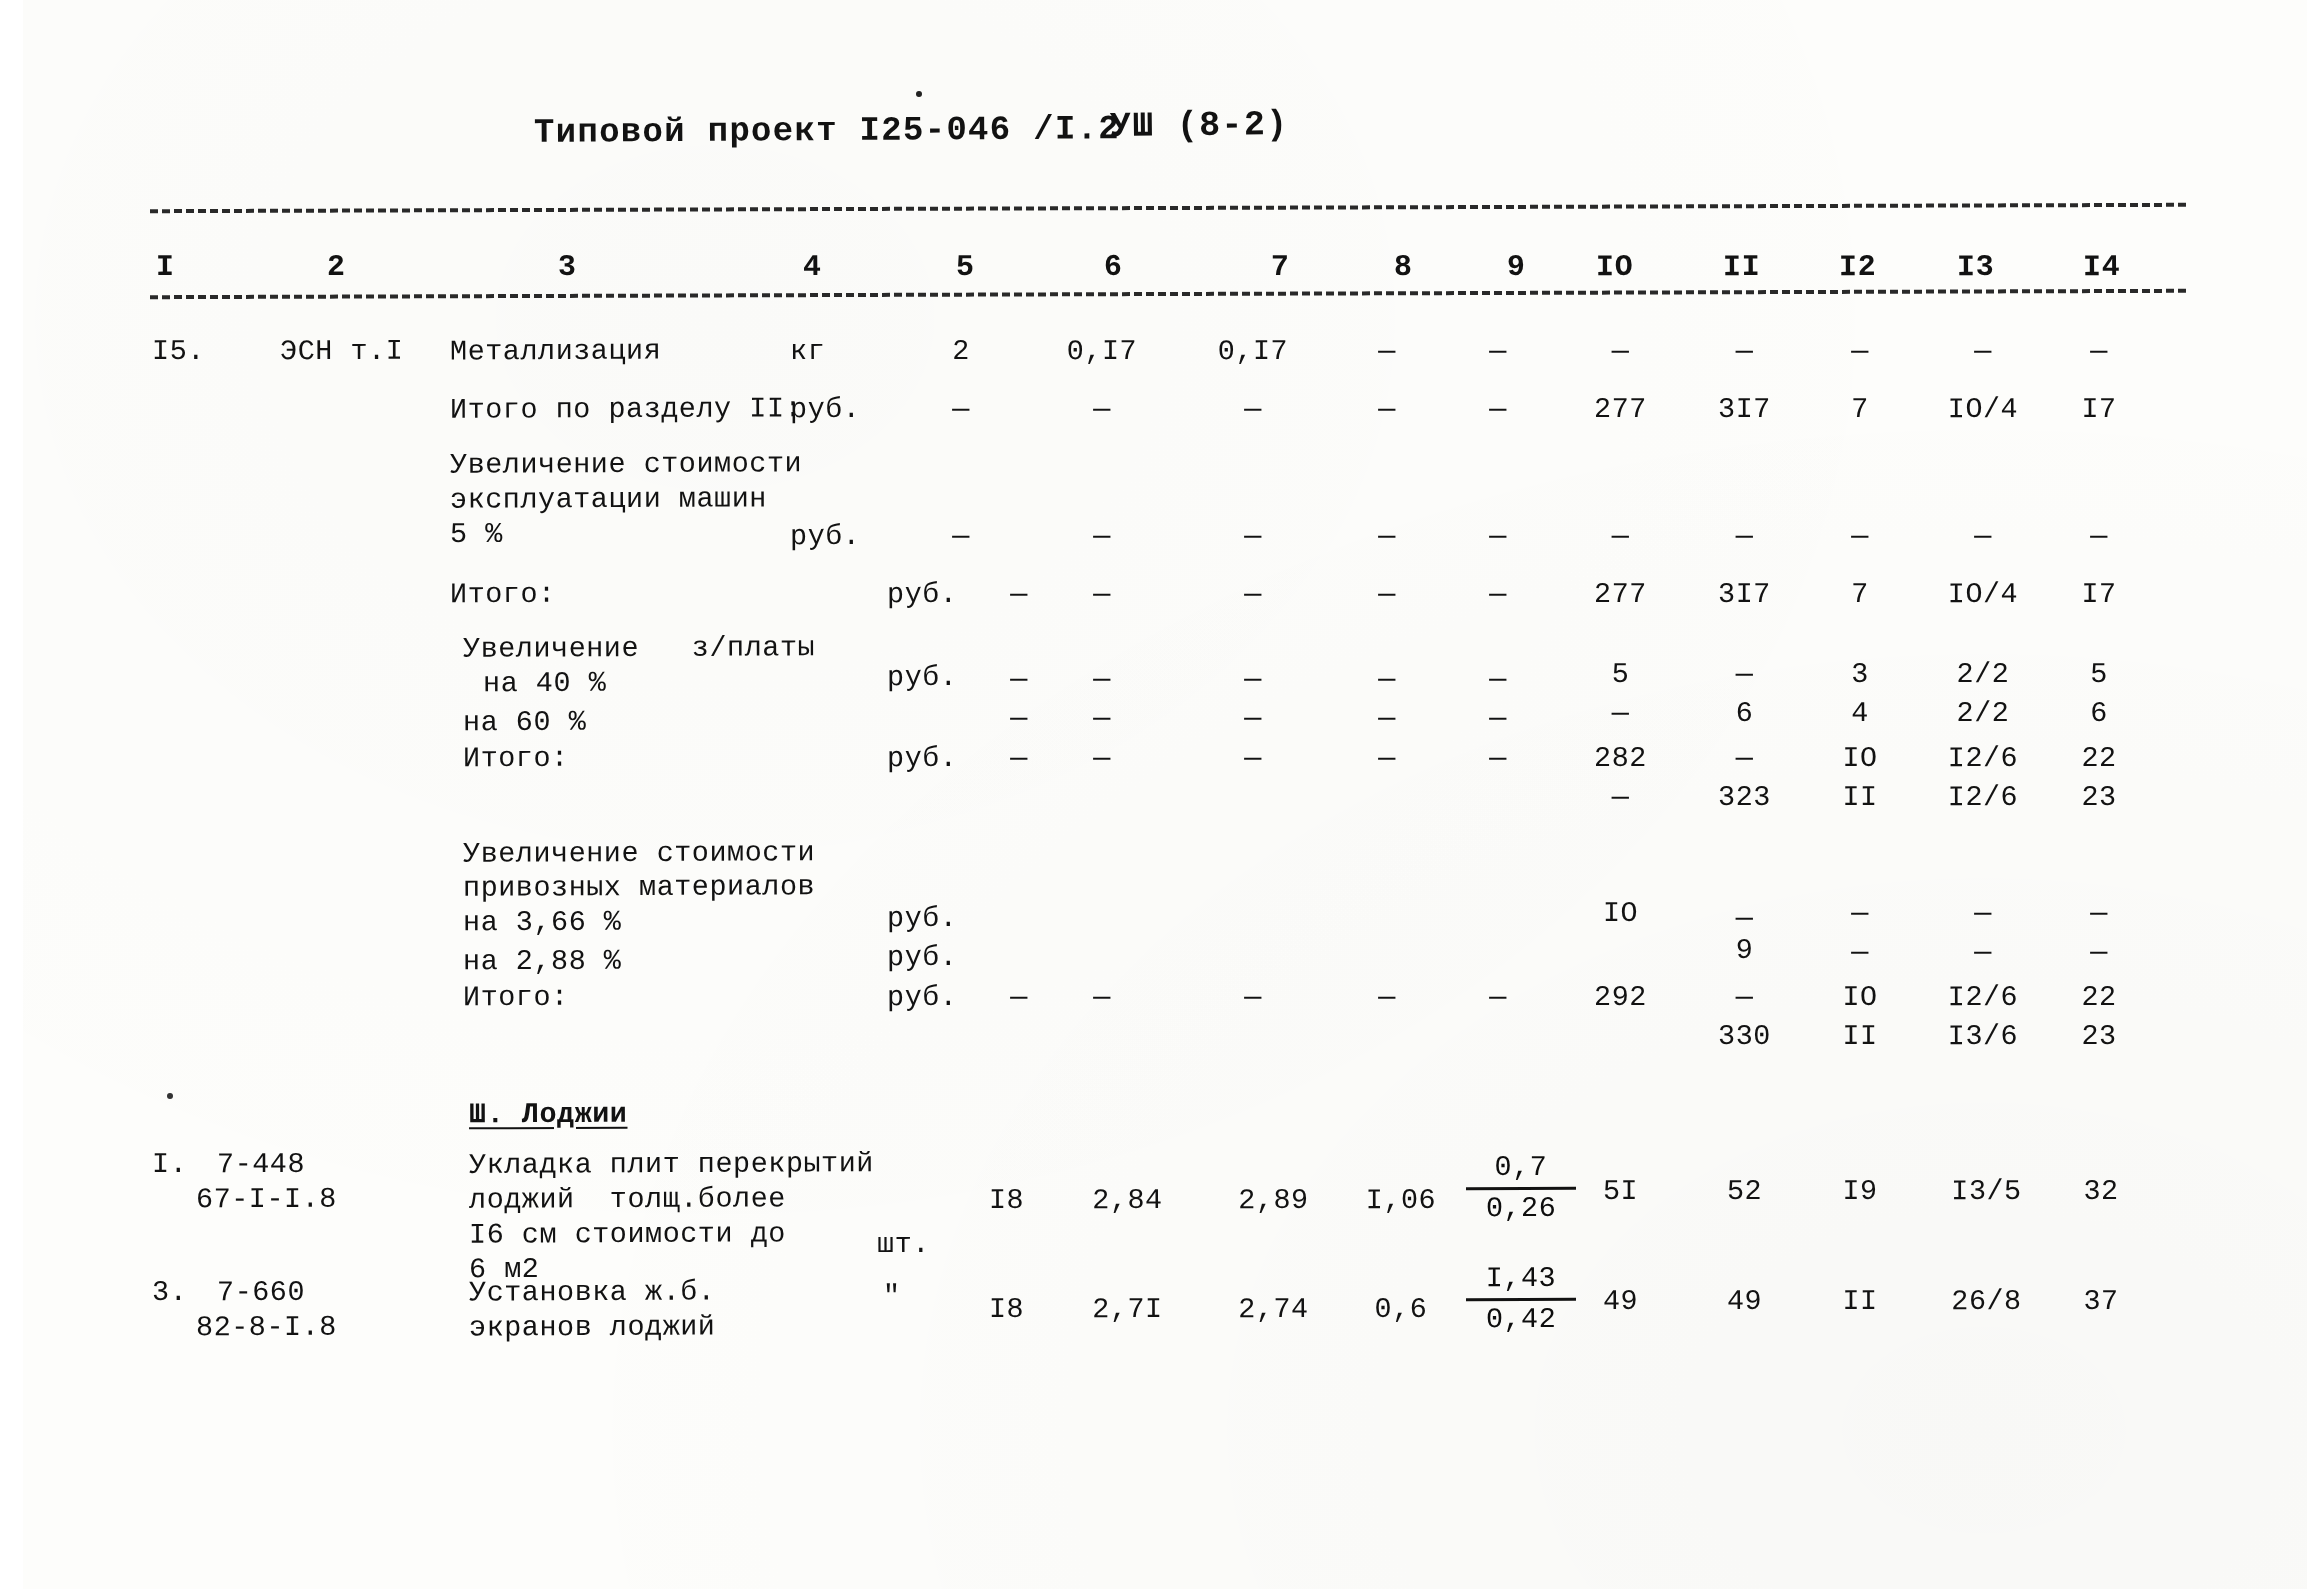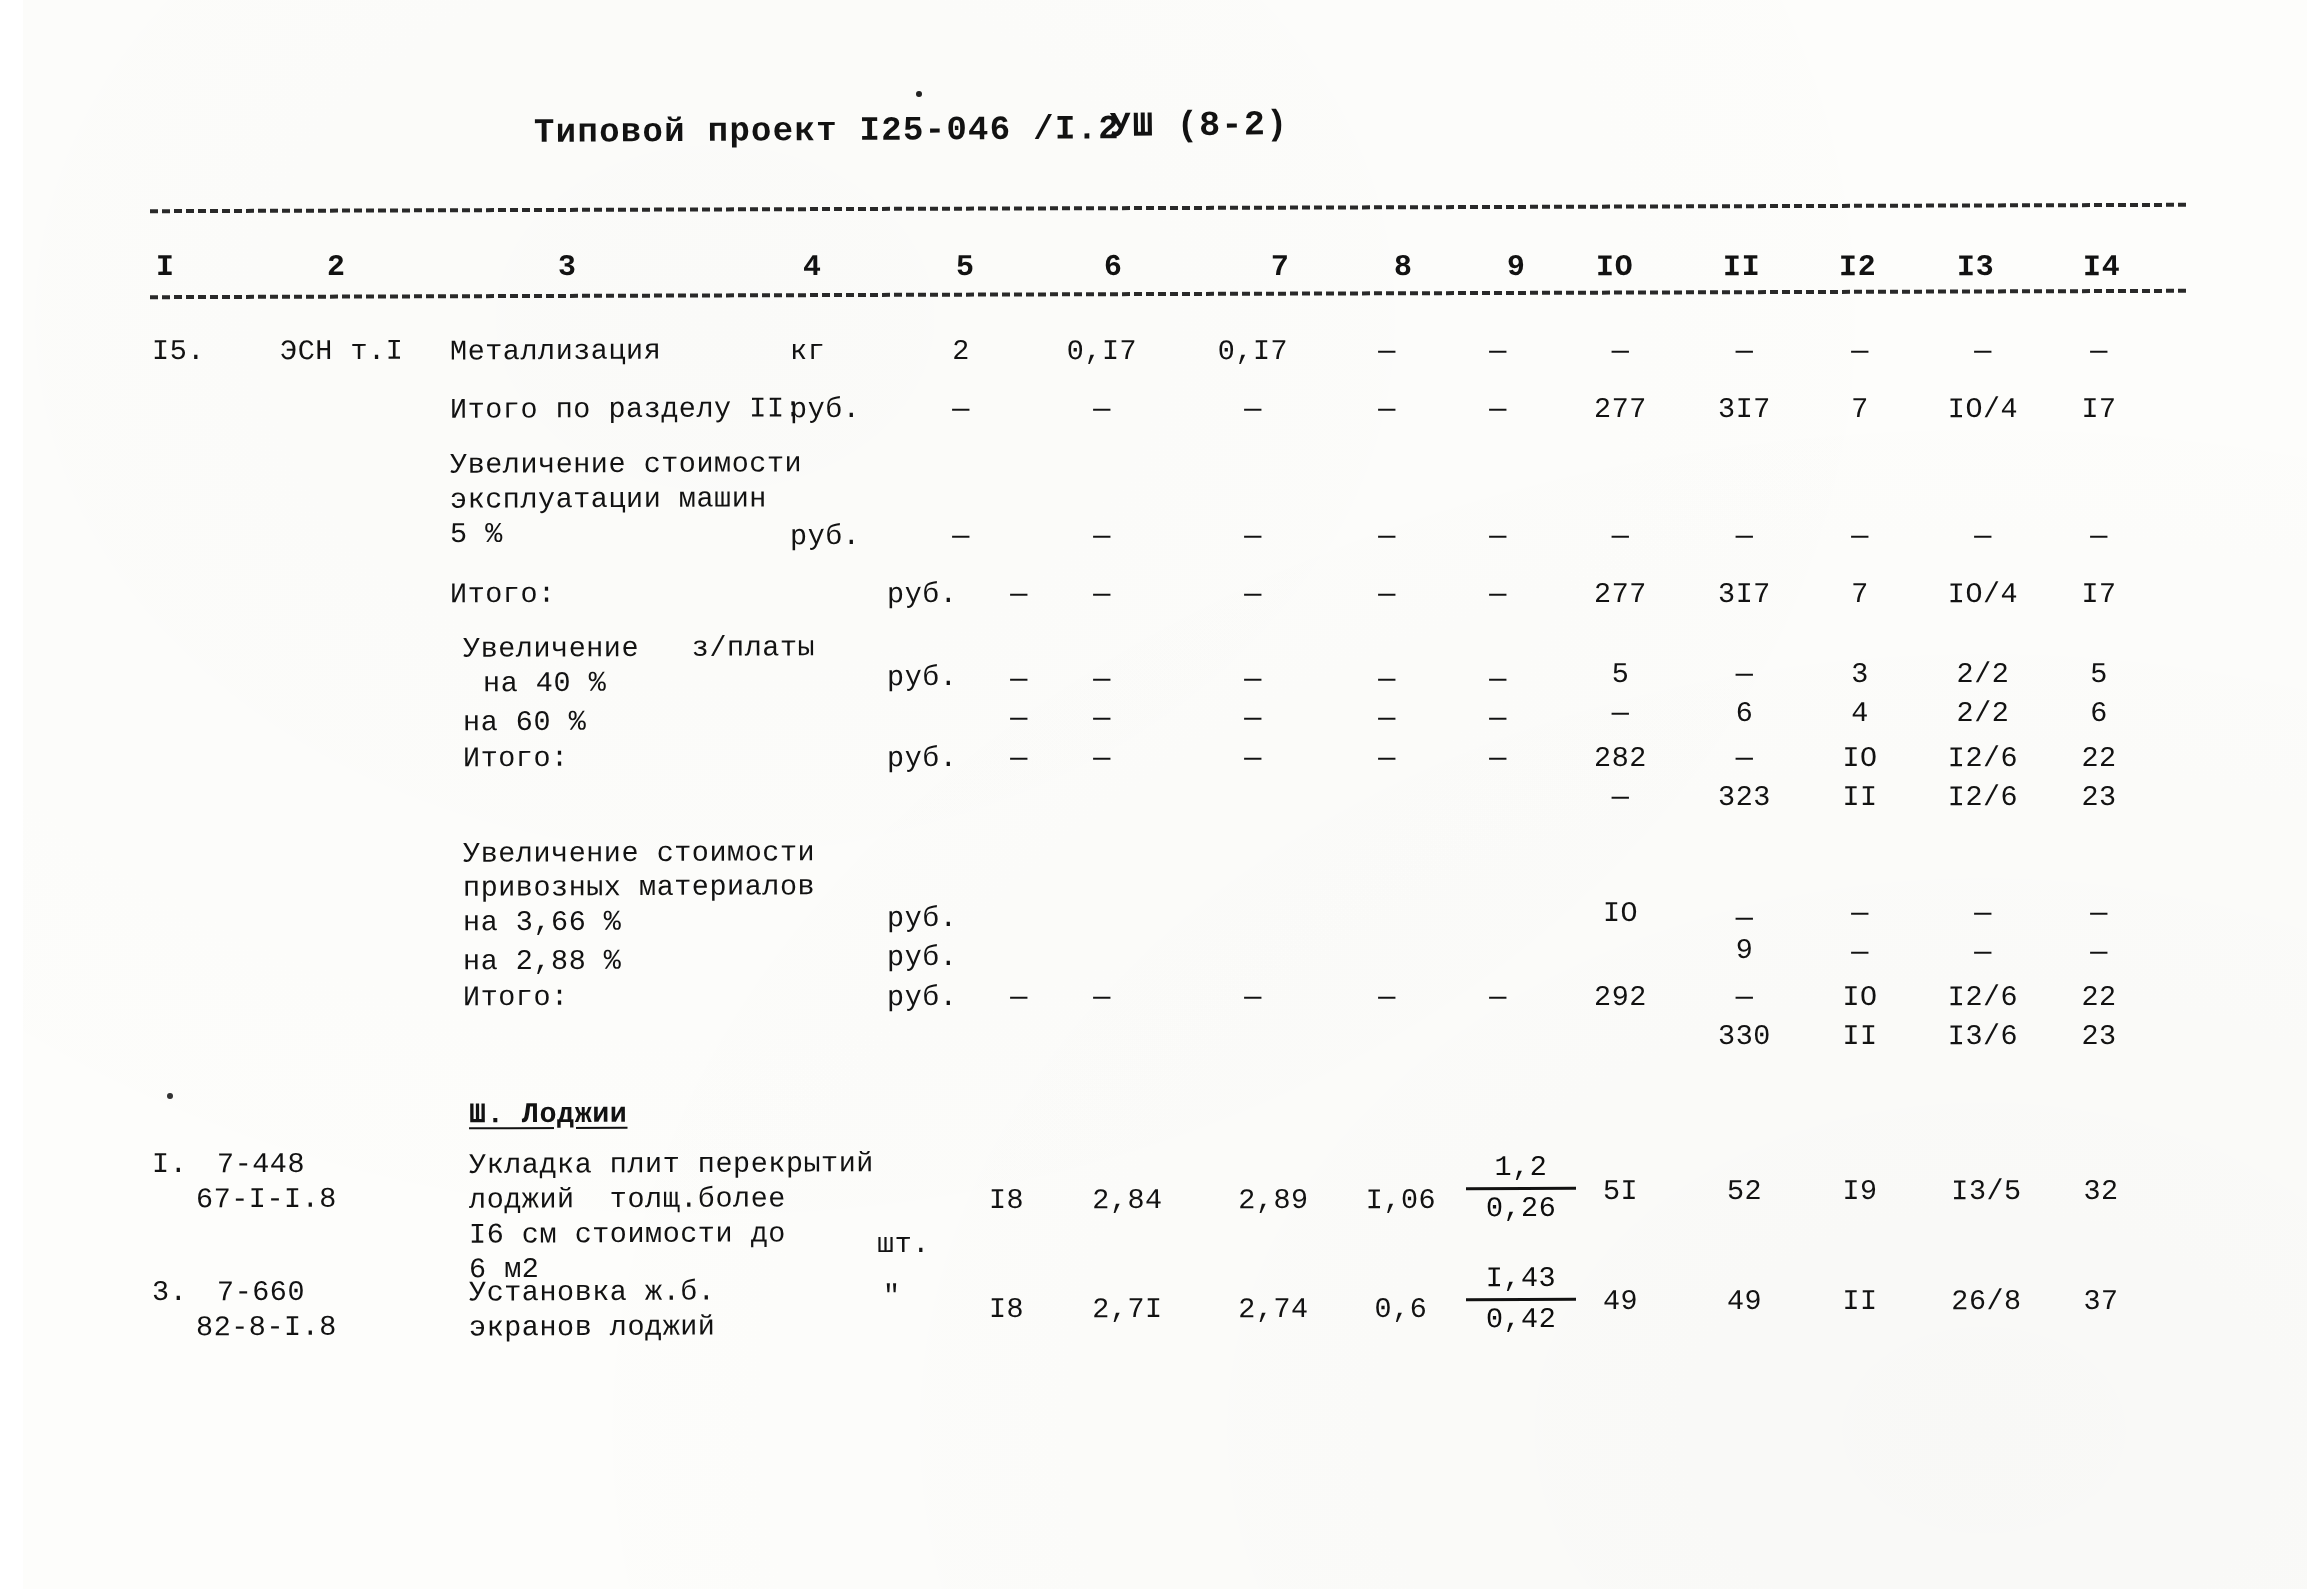--- a/index.html
+++ b/index.html
@@ -308,21 +308,21 @@
   <div class="txt cell lbl" style="left:446px;top:1256px">6 м2</div>
 
   <div class="txt cell lbl" style="left:854px;top:1231px">шт.</div>
 
   <div class="txt cell num" style="left:951px;top:1187px;width:65px">I8</div>
   <div class="txt cell num" style="left:1043px;top:1187px;width:123px">2,84</div>
   <div class="txt cell num" style="left:1189px;top:1187px;width:123px">2,89</div>
   <div class="txt cell num" style="left:1323px;top:1187px;width:110px">I,06</div>
 
   <div class="frac" style="left:1440px;top:1151px;width:116px">
-    <span class="top">1,2</span>
+    <span class="top">0,7</span>
     <span class="bar"></span>
     <span class="bot">0,26</span>
   </div>
 
   <div class="txt cell num" style="left:1552px;top:1178px;width:91px">5I</div>
   <div class="txt cell num" style="left:1676px;top:1178px;width:91px">52</div>
   <div class="txt cell num" style="left:1795px;top:1178px;width:84px">I9</div>
   <div class="txt cell num" style="left:1902px;top:1178px;width:123px">I3/5</div>
   <div class="txt cell num" style="left:2036px;top:1178px;width:84px">32</div>
 

